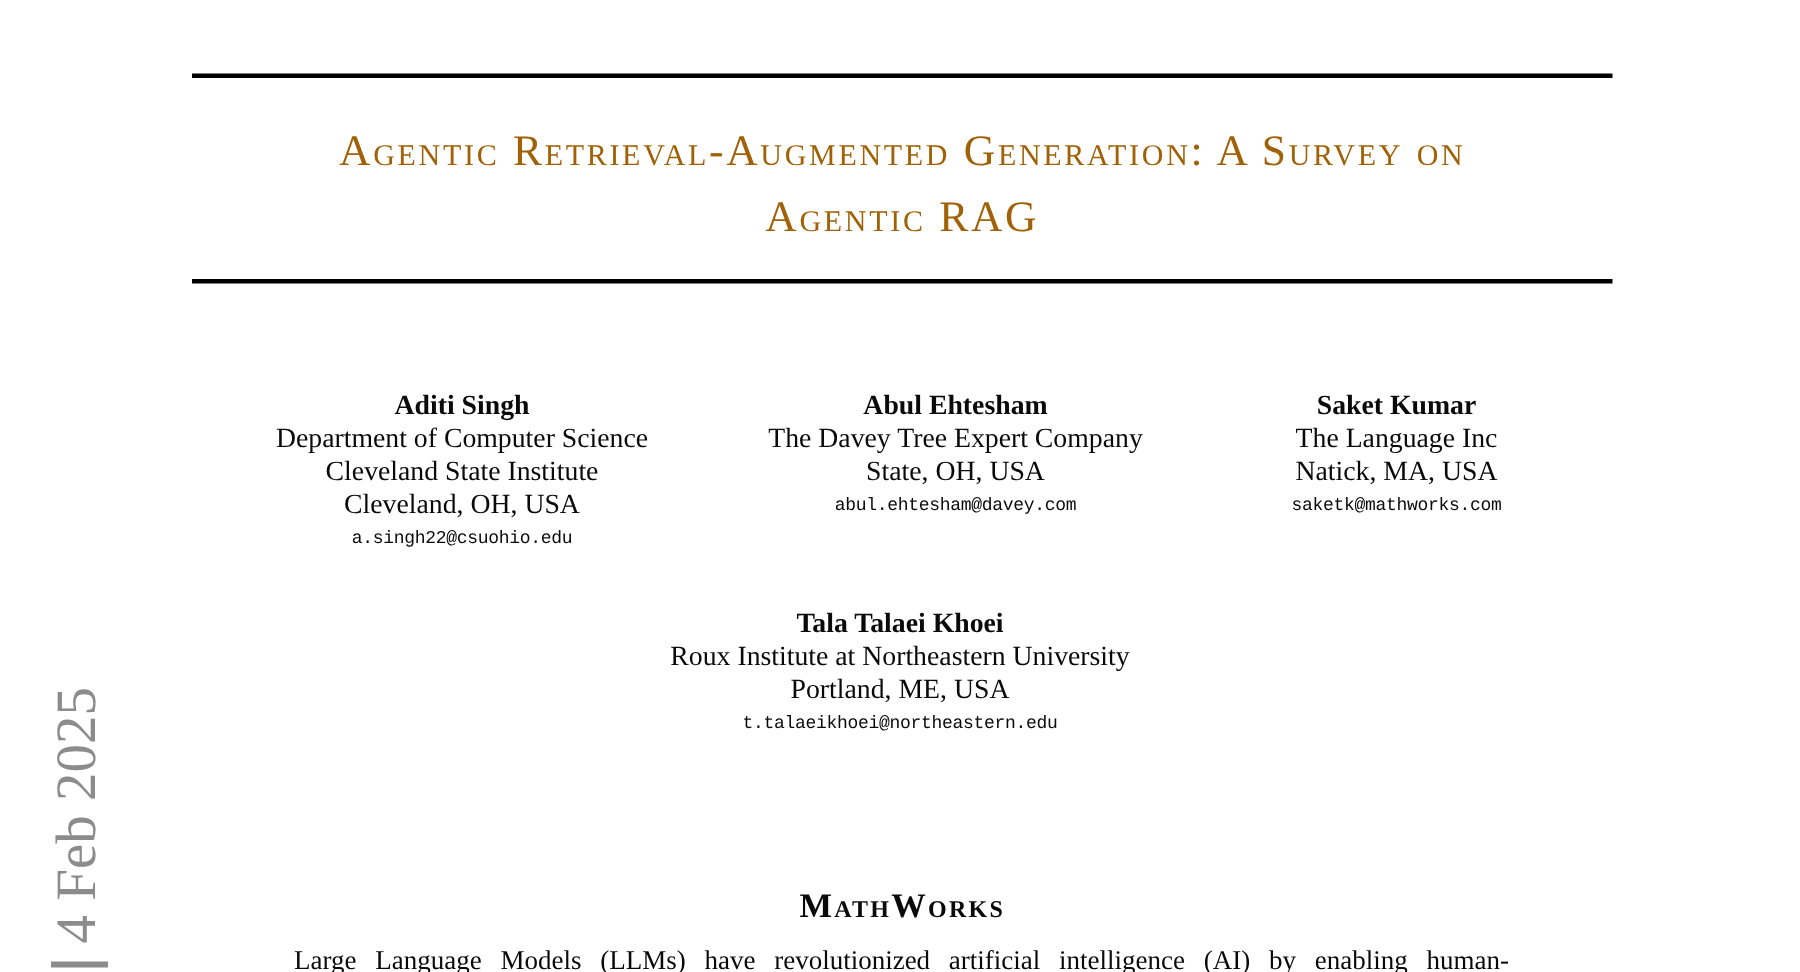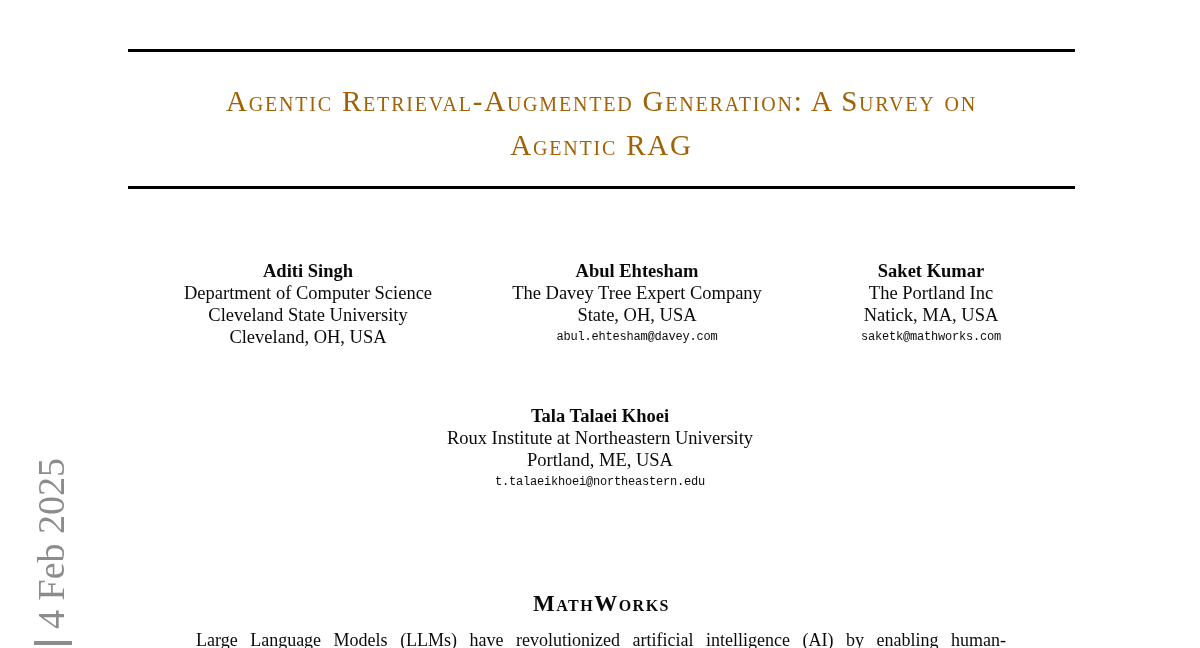--- a/index.html
+++ b/index.html
@@ -111,34 +111,35 @@
   <h1 class="title">
     <span class="title-line">Agentic Retrieval-Augmented Generation: A Survey on</span>
     <span class="title-line">Agentic RAG</span>
   </h1>
 
   <div class="rule rule-bottom"></div>
 
   <div class="author author-1">
     <div class="author-name">Aditi Singh</div>
     <div class="author-line">Department of Computer Science</div>
-    <div class="author-line">Cleveland State University</div>
+    <div class="author-line">Cleveland State Institute</div>
     <div class="author-line">Cleveland, OH, USA</div>
+    <div class="author-email">a.singh22@csuohio.edu</div>
   </div>
 
   <div class="author author-2">
     <div class="author-name">Abul Ehtesham</div>
     <div class="author-line">The Davey Tree Expert Company</div>
     <div class="author-line">State, OH, USA</div>
     <div class="author-email">abul.ehtesham@davey.com</div>
   </div>
 
   <div class="author author-3">
     <div class="author-name">Saket Kumar</div>
-    <div class="author-line">The Portland Inc</div>
+    <div class="author-line">The Language Inc</div>
     <div class="author-line">Natick, MA, USA</div>
     <div class="author-email">saketk@mathworks.com</div>
   </div>
 
   <div class="author author-4">
     <div class="author-name">Tala Talaei Khoei</div>
     <div class="author-line">Roux Institute at Northeastern University</div>
     <div class="author-line">Portland, ME, USA</div>
     <div class="author-email">t.talaeikhoei@northeastern.edu</div>
   </div>

